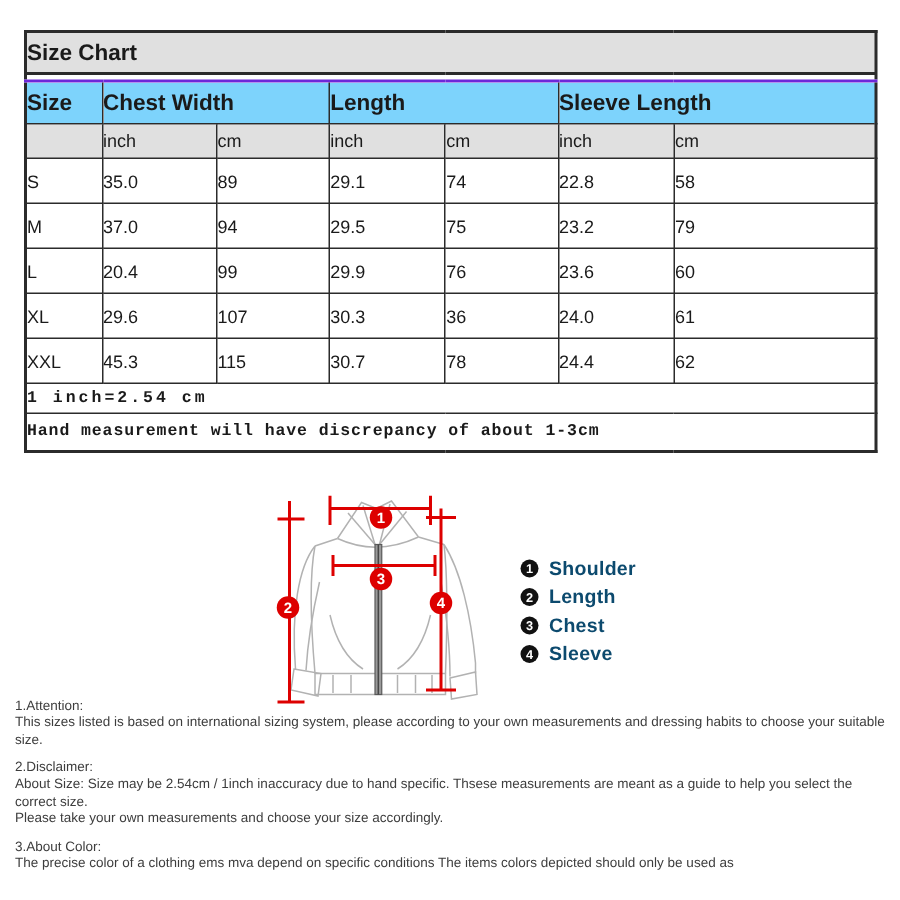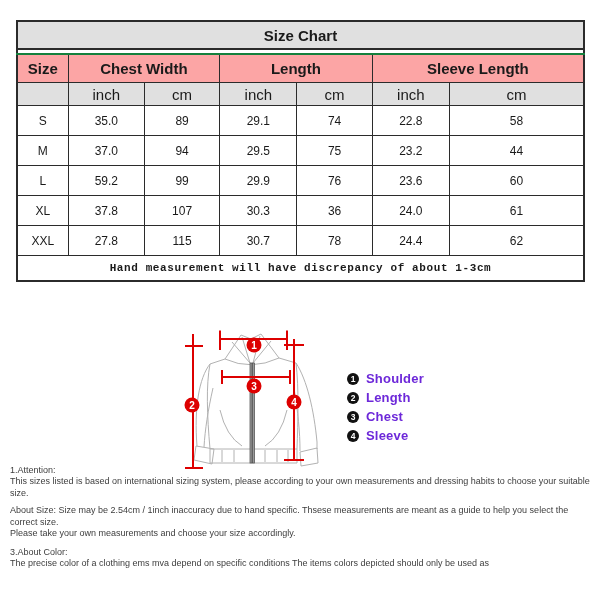--- a/index.html
+++ b/index.html
@@ -8,51 +8,51 @@
     background:#ffffff; font-family:"Liberation Sans", sans-serif; color:#1a1a1a;
   }
 
   
   table.size-chart {
     position:absolute; left:16px; top:20px; width:569px;
     border-collapse:collapse; table-layout:fixed;
     border:2px solid #2b2b2b;
   }
   table.size-chart td {
-    border:1px solid #2b2b2b; text-align:center; vertical-align:middle;
+    border:1px solid #2b2b2b; vertical-align:middle;
     padding:0; font-size:12px; color:#1a1a1a; overflow:hidden; white-space:nowrap;
   }
   tr.row-title td {
     background:#e0e0e0; font-weight:bold; font-size:15px; height:26px;
     border-bottom:2px solid #2b2b2b;
   }
   tr.row-spacer td { border-left:none; border-right:none; border-top:none; border-bottom:none; height:3px; background:#fff; }
-  tr.row-head td { background:#fca5a5; font-weight:bold; font-size:15px; height:27px; border-top:2px solid #15803d; }
-  tr.row-units td { background:#e0e0e0; font-size:15px; height:22px; }
+  tr.row-head td { background:#7dd3fc; font-weight:bold; font-size:15px; height:27px; border-top:2px solid #6d28d9; }
+  tr.row-units td { background:#e0e0e0; font-size:12px; height:22px; }
   tr.row-data td { height:29px; }
   tr.row-note1 td {
     font-family:"Liberation Mono", monospace; font-weight:bold; font-size:11px;
     letter-spacing:2px; height:19px;
   }
   tr.row-note2 td {
     font-family:Liberation Mono, monospace; font-weight:bold; font-size:11px;
     letter-spacing:0.6px; height:24px;
   }
 
   
   .diagram-svg { position:absolute; left:170px; top:330px; }
 
   .legend { position:absolute; left:347px; top:369px; }
   .legend-item { display:flex; align-items:center; height:19px; }
   .legend-num {
     width:12px; height:12px; border-radius:50%; background:#111111; color:#ffffff;
     font-size:8.5px; font-weight:bold; display:flex; align-items:center; justify-content:center;
     margin-right:7px; flex:0 0 auto;
   }
-  .legend-label { font-size:13px; font-weight:bold; color:#6d28d9; letter-spacing:0.2px; }
+  .legend-label { font-size:13px; font-weight:bold; color:#0c4a6e; letter-spacing:0.2px; }
 
   
   .notes { position:absolute; left:10px; top:464px; width:582px; color:#3d3d3d; font-size:9px; }
   .note { margin-bottom:6px; }
   .note-heading { line-height:12px; }
   .note-line { line-height:11.5px; }
 </style>
 </head>
 <body>
 
@@ -97,48 +97,51 @@
     <td>22.8</td>
     <td>58</td>
   </tr>
   <tr class="row-data">
     <td>M</td>
     <td>37.0</td>
     <td>94</td>
     <td>29.5</td>
     <td>75</td>
     <td>23.2</td>
-    <td>44</td>
+    <td>79</td>
   </tr>
   <tr class="row-data">
     <td>L</td>
-    <td>59.2</td>
+    <td>20.4</td>
     <td>99</td>
     <td>29.9</td>
     <td>76</td>
     <td>23.6</td>
     <td>60</td>
   </tr>
   <tr class="row-data">
     <td>XL</td>
-    <td>37.8</td>
+    <td>29.6</td>
     <td>107</td>
     <td>30.3</td>
     <td>36</td>
     <td>24.0</td>
     <td>61</td>
   </tr>
   <tr class="row-data">
     <td>XXL</td>
-    <td>27.8</td>
+    <td>45.3</td>
     <td>115</td>
     <td>30.7</td>
     <td>78</td>
     <td>24.4</td>
     <td>62</td>
+  </tr>
+  <tr class="row-note1">
+    <td colspan="7">1 inch=2.54 cm</td>
   </tr>
   <tr class="row-note2">
     <td colspan="7">Hand measurement will have discrepancy of about 1-3cm</td>
   </tr>
 </tbody>
   </table>
 
 <svg class="diagram-svg" width="175" height="148" viewBox="0 0 175 148">
 
   <g stroke="#b2b2b2" stroke-width="1" fill="none">
@@ -222,20 +225,21 @@
     <span class="legend-label">Sleeve</span>
   </div>
 </div>
 
 <div class="notes">
   <div class="note">
     <div class="note-heading">1.Attention:</div>
     <div class="note-line">This sizes listed is based on international sizing system, please according to your own measurements and dressing habits to choose your suitable size.</div>
   </div>
   <div class="note">
+    <div class="note-heading">2.Disclaimer:</div>
     <div class="note-line">About Size: Size may be 2.54cm / 1inch inaccuracy due to hand specific. Thsese measurements are meant as a guide to help you select the correct size.</div>
     <div class="note-line">Please take your own measurements and choose your size accordingly.</div>
   </div>
   <div class="note">
     <div class="note-heading">3.About Color:</div>
     <div class="note-line">The precise color of a clothing ems mva depend on specific conditions The items colors depicted should only be used as</div>
   </div>
 </div>
 
 </body></html>

